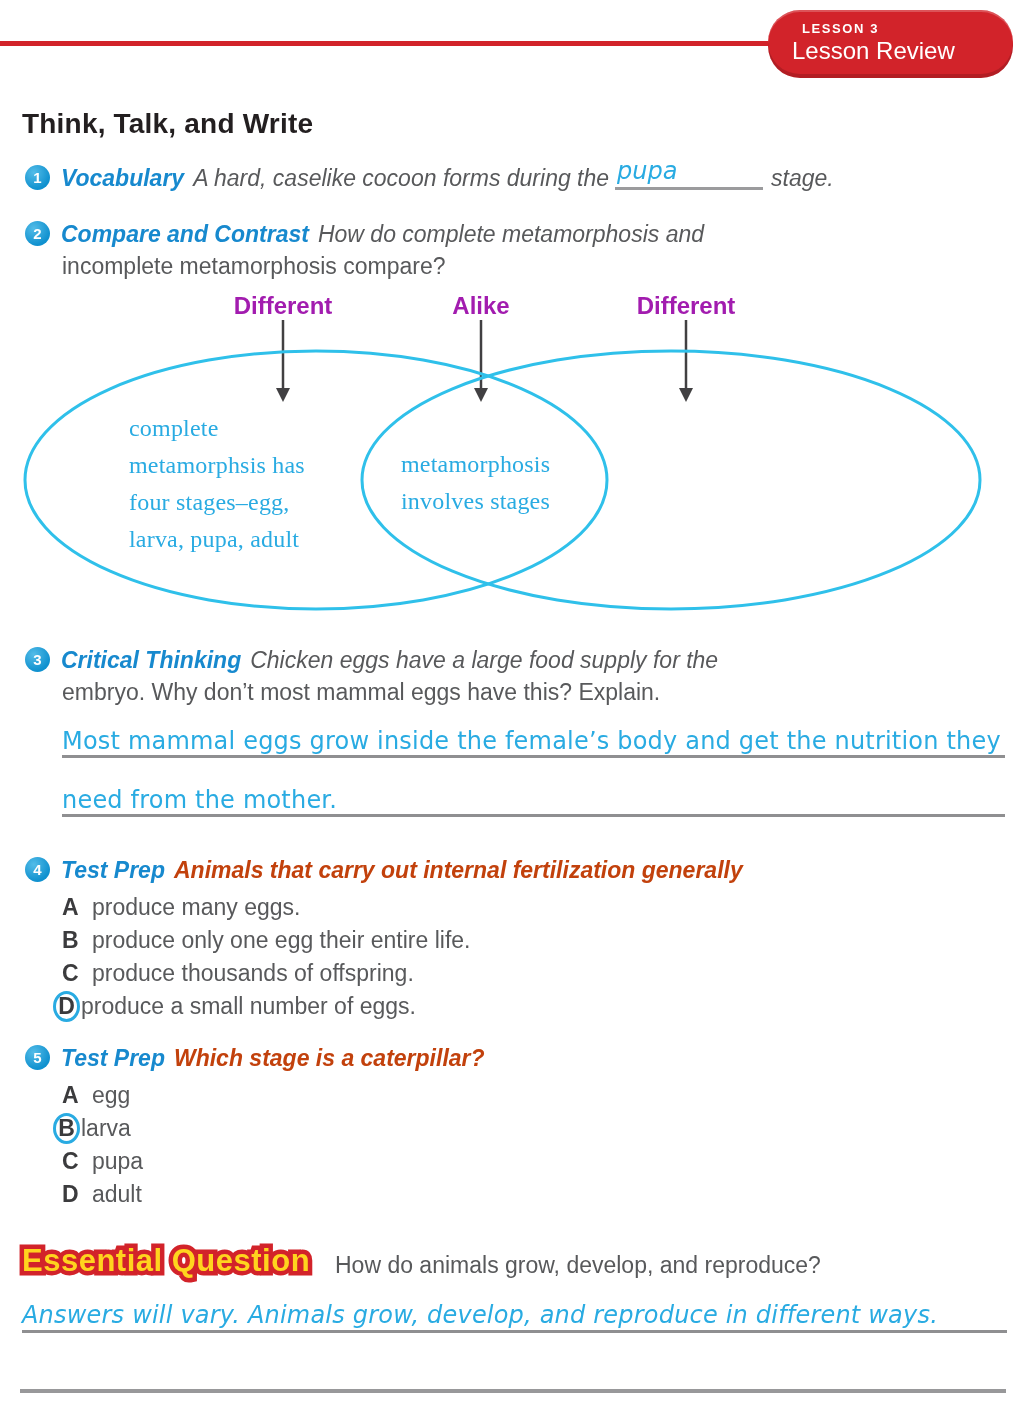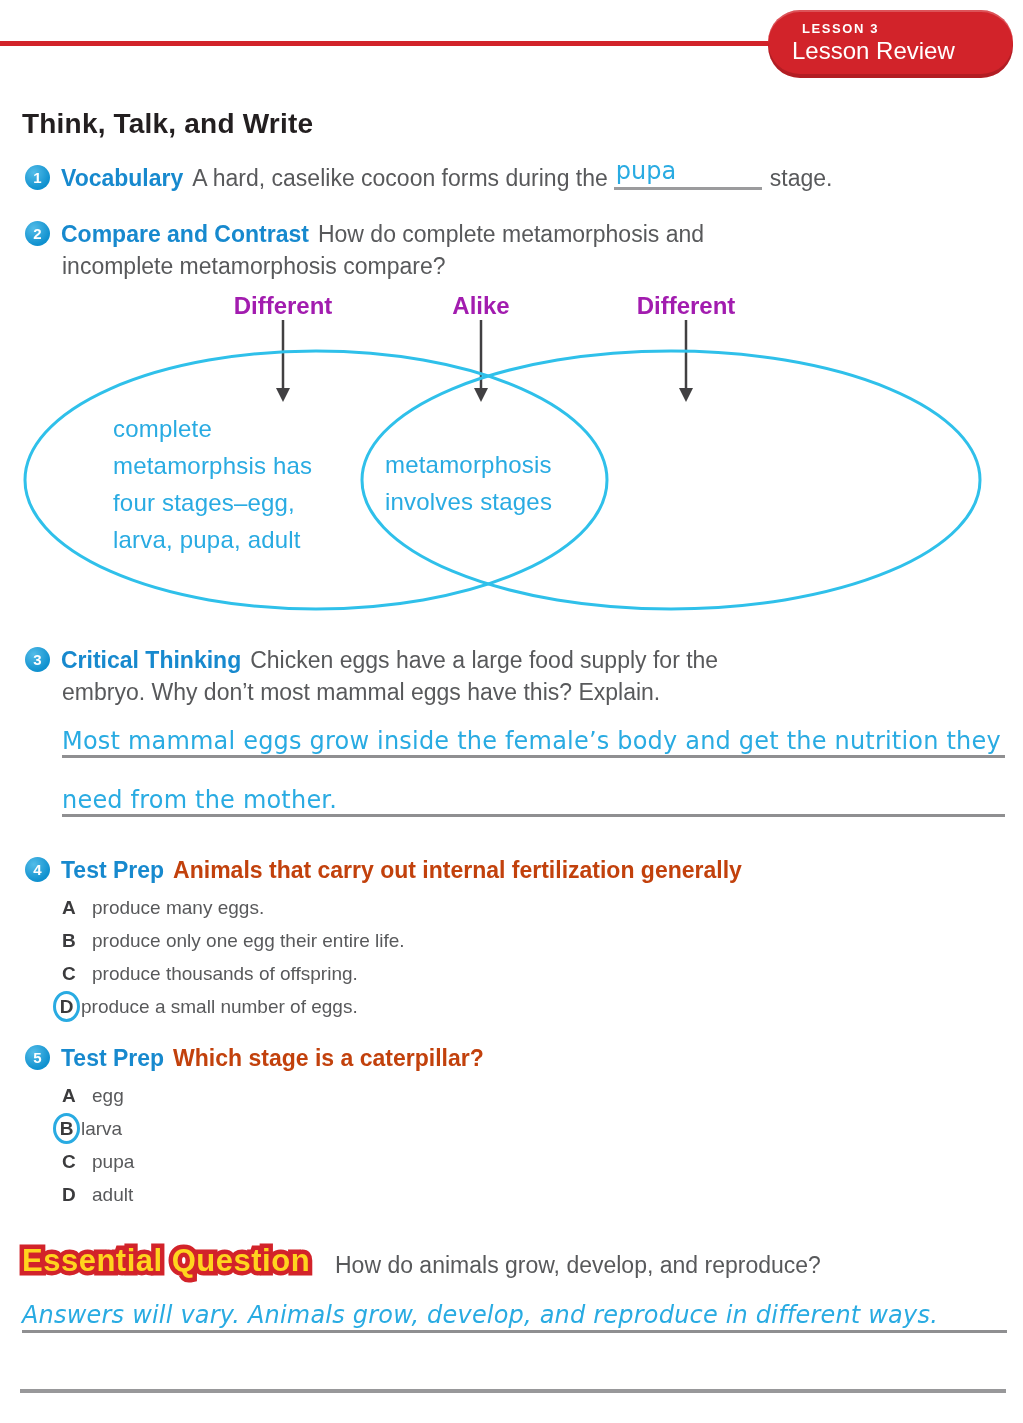--- a/index.html
+++ b/index.html
@@ -21,45 +21,45 @@
   .heading { position:absolute; top:108px; left:22px; font-size:28px; font-weight:bold; color:#231f20; letter-spacing:.2px; }
   
   .q { position:absolute; left:25px; right:18px; }
   .q-head { display:flex; align-items:flex-start; }
   .qnum {
     flex:0 0 auto; width:25px; height:25px; border-radius:50%;
     background:radial-gradient(circle at 35% 30%, #53bce8, #1091cf 70%);
     color:#fff; font-size:15px; font-weight:bold; text-align:center; line-height:25px;
     margin:1px 11px 0 0;
   }
-  .qline { font-size:23px; color:#58595b; line-height:29px; }
+  .qline { font-size:23px; color:#58595b; line-height:29px;font-style:italic; }
   .qlabel { color:#1789ce; font-weight:bold; margin-right:9px; }
   .stem { color:#c2410c; font-weight:bold; }
   .qline2 { font-size:23px; color:#58595b; line-height:29px; padding-left:37px; margin-top:3px; }
   
   .blank {
     display:inline-block; width:148px; border-bottom:3px solid #9b9b9d;
     margin:0 8px 0 6px; height:26px; vertical-align:baseline; white-space:nowrap;
   }
   .hand { font-family:"DejaVu Sans", sans-serif; color:#29abe2; }
   .blank .hand { display:inline-block; font-size:24px; transform:translateY(-7px); padding-left:2px; }
   
   .venn { position:absolute; top:288px; left:0; width:1023px; height:338px; }
   .vlabel { position:absolute; top:4px; transform:translateX(-50%); font-size:24px; font-weight:bold; color:#a21caf; }
   .venn svg { position:absolute; top:0; left:0; }
-  .vtext { position:absolute; font-family:Liberation Sans, sans-serif; font-size:24px; line-height:37px; color:#29abe2; letter-spacing:.2px; }
+  .vtext { position:absolute; font-family:Liberation Serif, serif; font-size:24px; line-height:37px; color:#29abe2; letter-spacing:.2px;margin-left:16px; }
   
   .ansline {
     position:absolute; left:62px; right:18px; height:31px;
     border-bottom:3px solid #8f8f91;
     font-family:"DejaVu Sans", sans-serif; font-size:24px; color:#29abe2; letter-spacing:.2px;
   }
   
   .opts { margin:6px 0 0 37px; }
-  .opt { line-height:33px; font-size:19px; color:#58595b; }
+  .opt { line-height:33px; font-size:23px; color:#58595b; }
   .letter { display:inline-block; min-width:24px; font-weight:bold; color:#3b3b3d; margin-right:6px; }
   .letter.circled {
     border:3px solid #29abe2; border-radius:50%;
     min-width:27px; height:31px; line-height:25px; text-align:center;
     margin-left:-9px; margin-right:1px;
   }
   
   .sticker { position:absolute; top:1243px; left:22px; height:44px; }
   .sticker span { font-size:31px; font-weight:bold; letter-spacing:.5px; white-space:nowrap; }
   .sticker-stroke { position:absolute; left:0; top:0; color:#d2232a; -webkit-text-stroke:9px #d2232a; }

